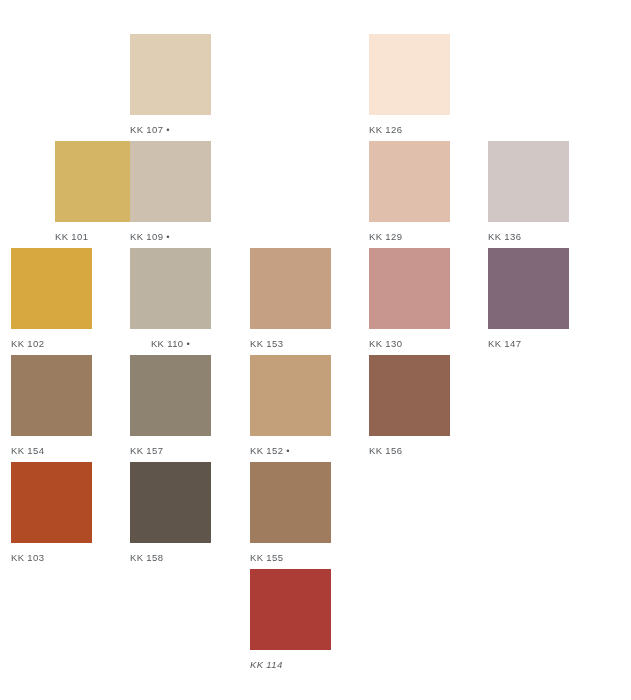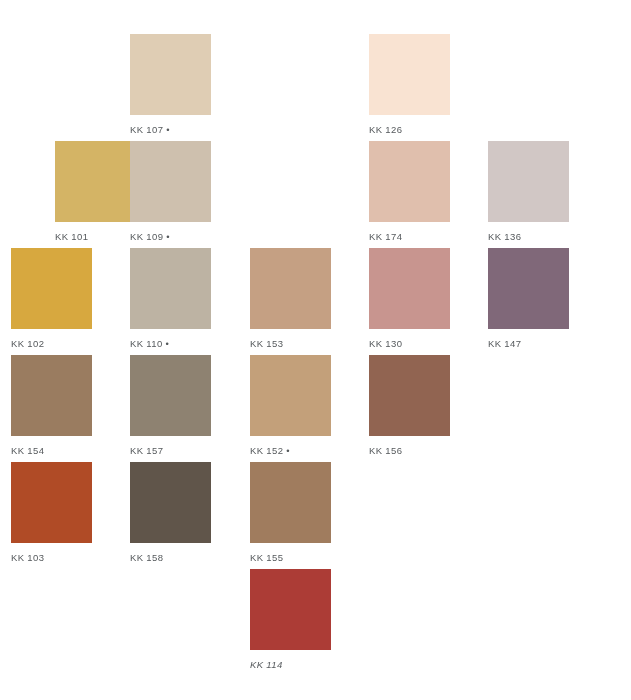--- a/index.html
+++ b/index.html
@@ -63,33 +63,33 @@
     <div class="swatch-cell" style="left: 11px; top: 141px; width: 81px; padding-left: 44px;">
       <span class="swatch-chip" style="width: 81px; height: 81px; background: rgb(212, 180, 101);"></span>
       <span class="swatch-label" style="color: rgb(85, 89, 92);"><span>KK 101</span></span>
     </div>
     <div class="swatch-cell" style="left: 130px; top: 141px; width: 81px;">
       <span class="swatch-chip" style="width: 81px; height: 81px; background: rgb(206, 192, 174);"></span>
       <span class="swatch-label" style="color: rgb(85, 89, 92);"><span>KK 109</span><span class="dot">•</span></span>
     </div>
     <div class="swatch-cell" style="left: 369px; top: 141px; width: 81px;">
       <span class="swatch-chip" style="width: 81px; height: 81px; background: rgb(224, 191, 173);"></span>
-      <span class="swatch-label" style="color: rgb(85, 89, 92);"><span>KK 174</span></span>
+      <span class="swatch-label" style="color: rgb(85, 89, 92);"><span>KK 129</span></span>
     </div>
     <div class="swatch-cell" style="left: 488px; top: 141px; width: 81px;">
       <span class="swatch-chip" style="width: 81px; height: 81px; background: rgb(209, 199, 197);"></span>
       <span class="swatch-label" style="color: rgb(85, 89, 92);"><span>KK 136</span></span>
     </div>
     <div class="swatch-cell" style="left: 11px; top: 248px; width: 81px;">
       <span class="swatch-chip" style="width: 81px; height: 81px; background: rgb(215, 168, 63);"></span>
       <span class="swatch-label" style="color: rgb(85, 89, 92);"><span>KK 102</span></span>
     </div>
     <div class="swatch-cell" style="left: 130px; top: 248px; width: 81px;">
       <span class="swatch-chip" style="width: 81px; height: 81px; background: rgb(189, 179, 163);"></span>
-      <span class="swatch-label" style="color: rgb(85, 89, 92);"><span>KK 110</span><span class="dot">•</span></span>
+      <span class="swatch-label" style="color: rgb(85, 89, 92); text-align: center;"><span>KK 110</span><span class="dot">•</span></span>
     </div>
     <div class="swatch-cell" style="left: 250px; top: 248px; width: 81px;">
       <span class="swatch-chip" style="width: 81px; height: 81px; background: rgb(197, 160, 131);"></span>
       <span class="swatch-label" style="color: rgb(85, 89, 92);"><span>KK 153</span></span>
     </div>
     <div class="swatch-cell" style="left: 369px; top: 248px; width: 92px;">
       <span class="swatch-chip" style="width: 81px; height: 81px; background: rgb(200, 149, 143);"></span>
       <span class="swatch-label" style="color: rgb(85, 89, 92);"><span>KK 130</span></span>
     </div>
     <div class="swatch-cell" style="left: 488px; top: 248px; width: 81px;">

